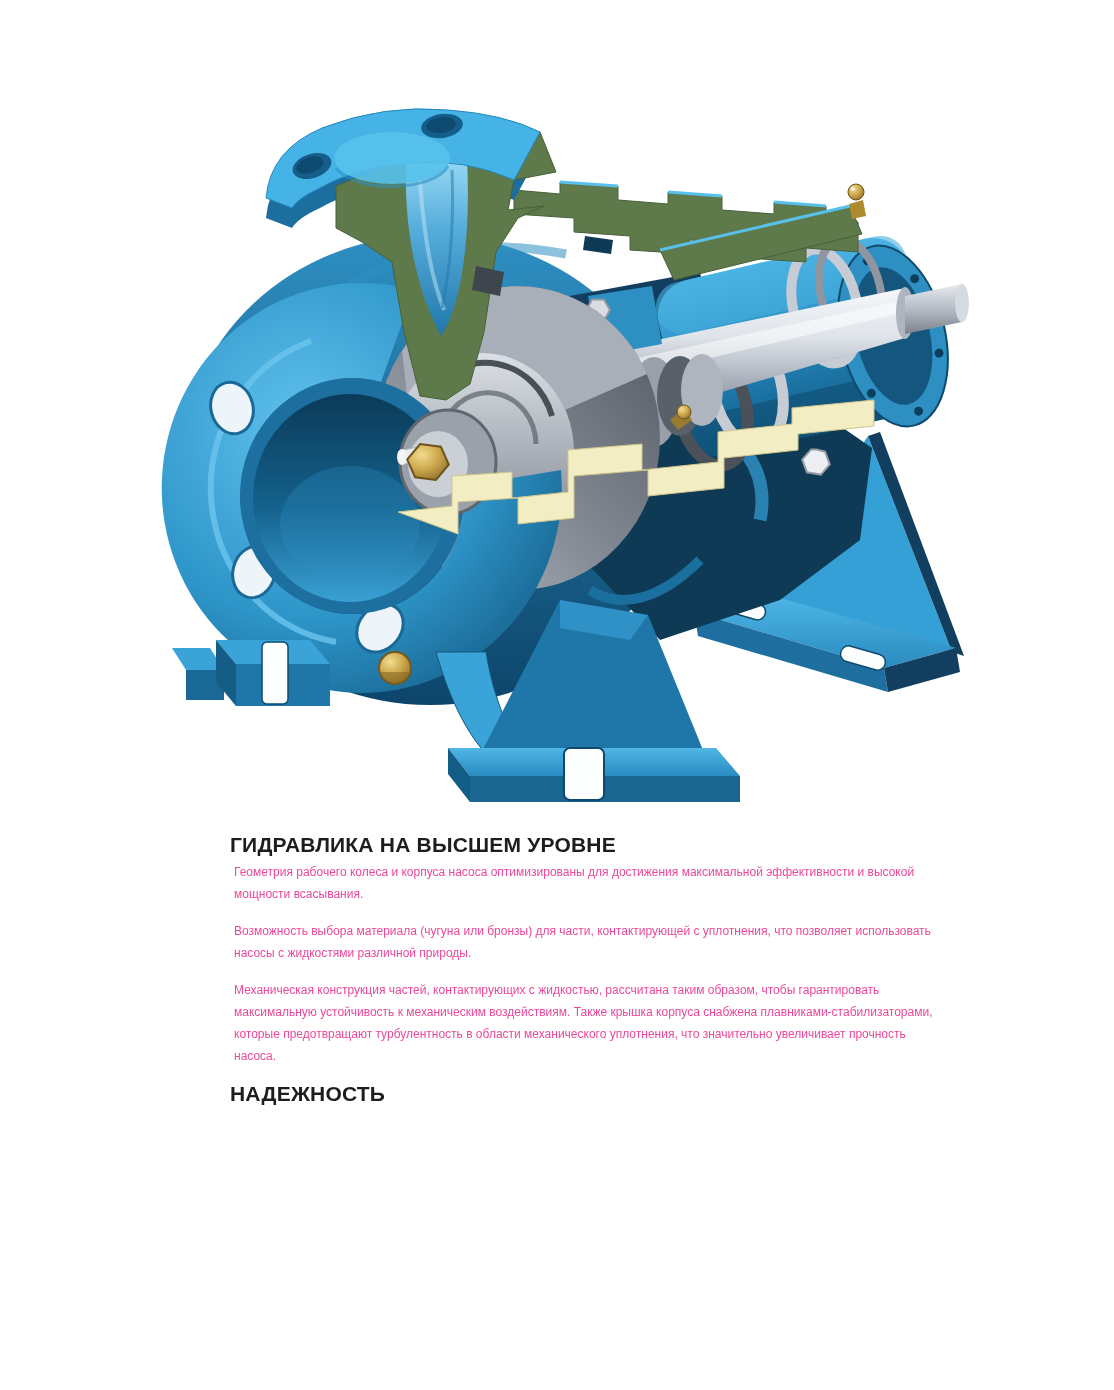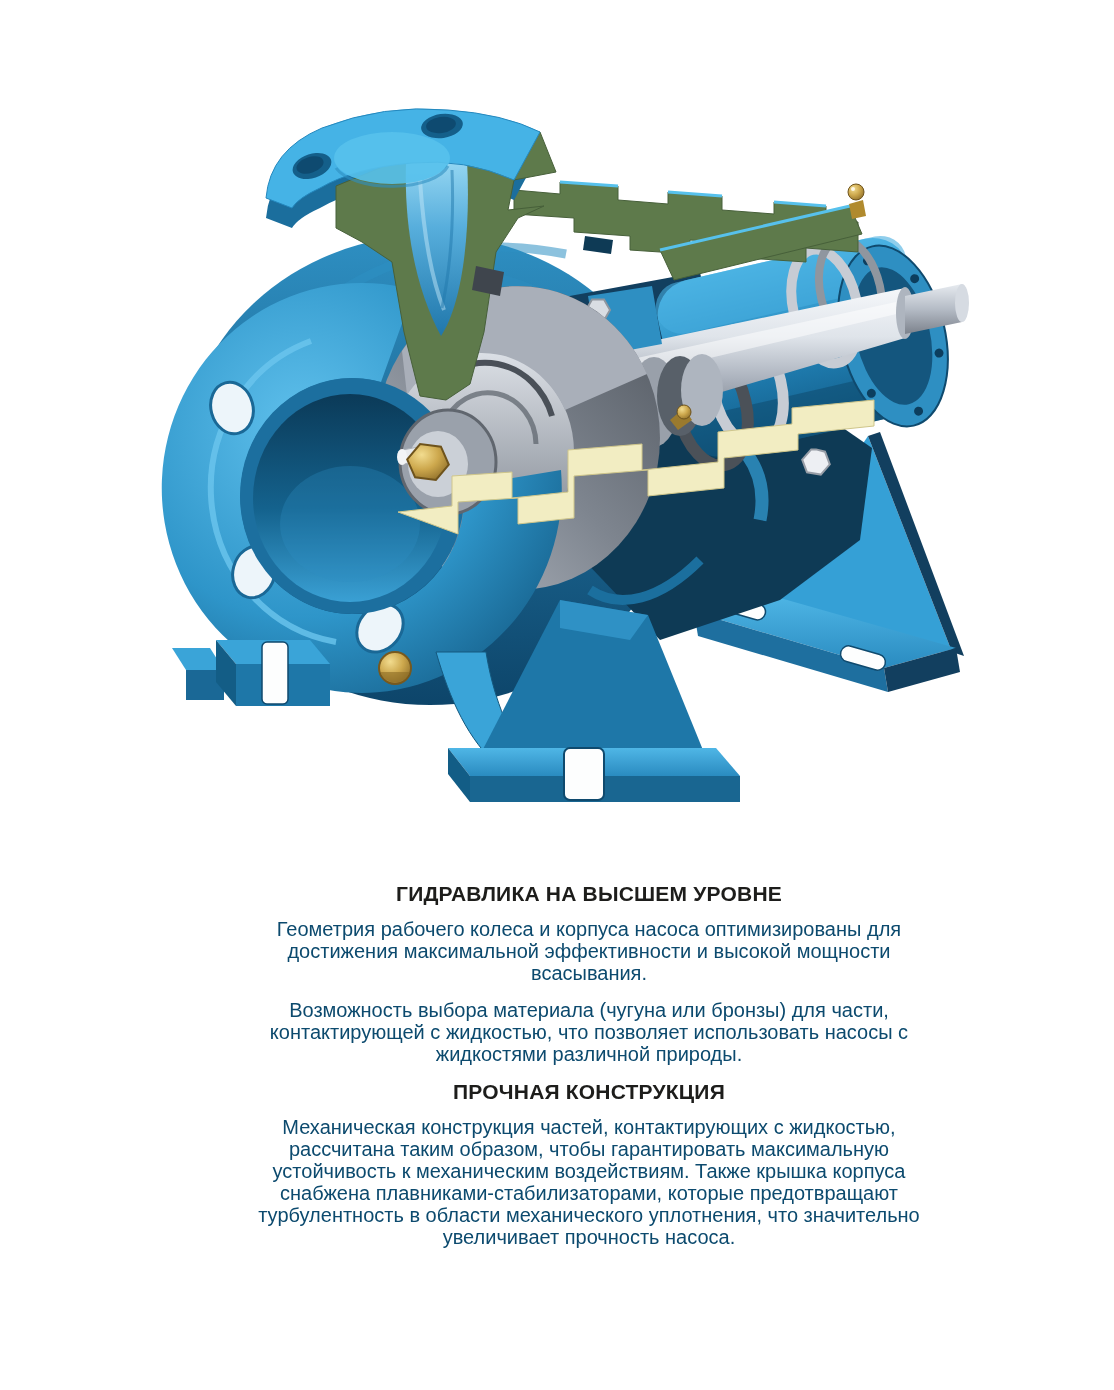--- a/index.html
+++ b/index.html
@@ -9,31 +9,31 @@
     font-family:"Liberation Sans", sans-serif;
     color:#1d1d1b;
     position:relative;
     overflow:hidden;
   }
   .pump-figure{
     position:absolute;left:0;top:0;width:1114px;height:830px;margin:0;
   }
   .pump-figure svg{display:block;width:1114px;height:830px;}
   .content{
-    position:absolute;left:230px;top:882px;width:718px;text-align:center;
+    position:absolute;left:230px;top:833px;width:718px;
   }
   .content section{margin:0 0 15px 0;}
   .content h2{
     margin:0 0 3px 0;
     font-size:21px;line-height:24px;font-weight:bold;
     letter-spacing:.2px;color:#1d1d1b;
   }
   .content p{
-    margin:12px;
-    font-size:20px;line-height:22px;color:#0c4a6e;
+    margin:4px;
+    font-size:12px;line-height:22px;color:#ec4899;
   }
 </style>
 </head>
 <body>
 
 <figure class="pump-figure" aria-label="Трёхмерный разрез консольного центробежного насоса: синий корпус с всасывающим и напорным фланцами, рабочее колесо, стальной вал, подшипниковый кронштейн и опорные лапы">
 <svg viewBox="0 0 1114 830" xmlns="http://www.w3.org/2000/svg">
   <defs>
     <linearGradient id="gShaft" x1="0" y1="0" x2="0" y2="1">
       <stop offset="0" stop-color="#F5F7FA"></stop>
@@ -250,21 +250,21 @@
   </g>
 </svg>
 </figure>
 
 <main class="content">
   <section>
     <h2>ГИДРАВЛИКА НА ВЫСШЕМ УРОВНЕ</h2>
     <p>Геометрия рабочего колеса и корпуса насоса оптимизированы для достижения максимальной эффективности и высокой мощности всасывания.</p>
   </section>
   <section>
-    <p>Возможность выбора материала (чугуна или бронзы) для части, контактирующей с жидкостью, что позволяет использовать насосы с жидкостями различной природы.</p>
-  </section>
-  <section>
-    <h2>ПРОЧНАЯ КОНСТРУКЦИЯ</h2>
+    <p>Возможность выбора материала (чугуна или бронзы) для части, контактирующей с уплотнения, что позволяет использовать насосы с жидкостями различной природы.</p>
+  </section>
+  <section>
     <p>Механическая конструкция частей, контактирующих с  жидкостью, рассчитана таким образом, чтобы  гарантировать максимальную устойчивость к механическим воздействиям. Также крышка корпуса снабжена плавниками-стабилизаторами, которые предотвращают турбулентность в области механического уплотнения, что значительно увеличивает прочность насоса.</p>
   </section>
   <section>
+    <h2>НАДЕЖНОСТЬ</h2>
   </section>
 </main>
 
 </body></html>

